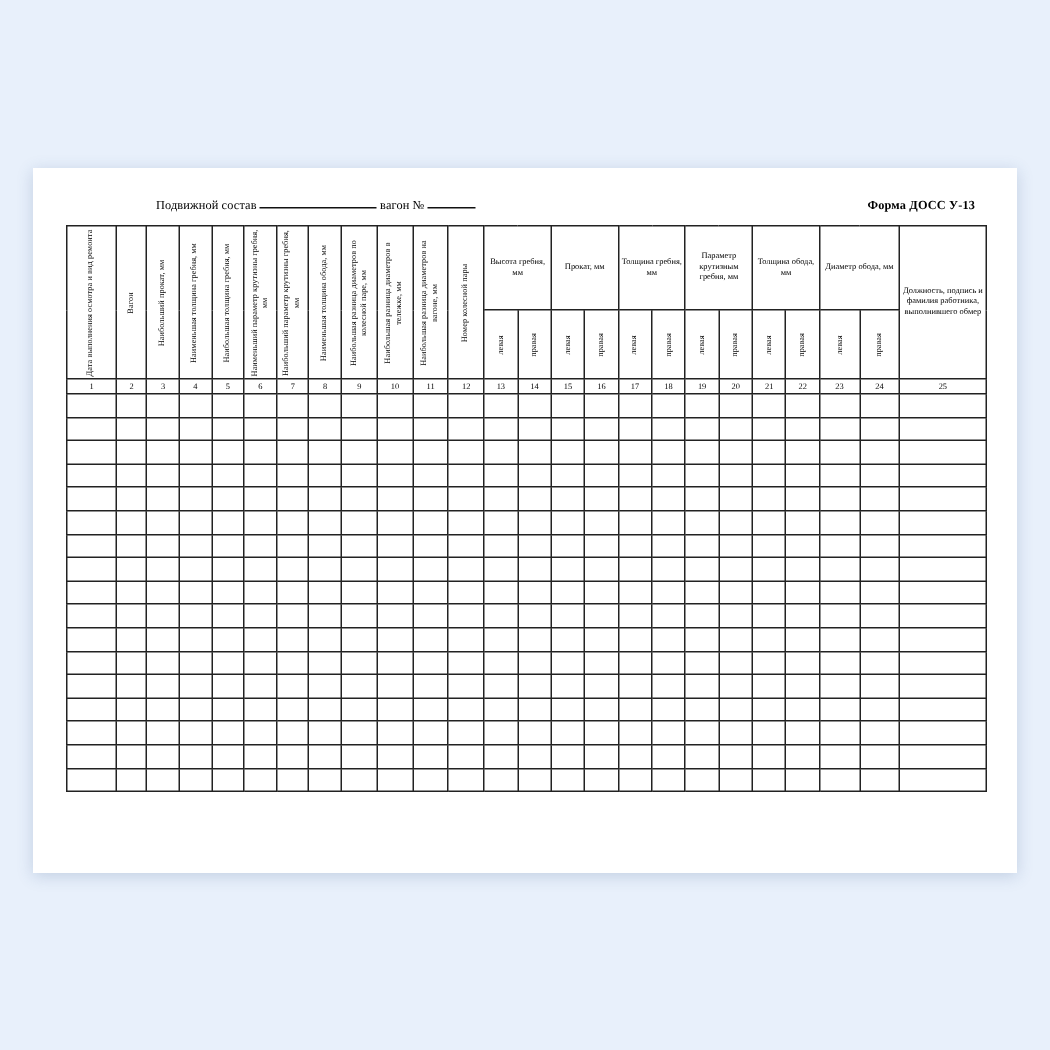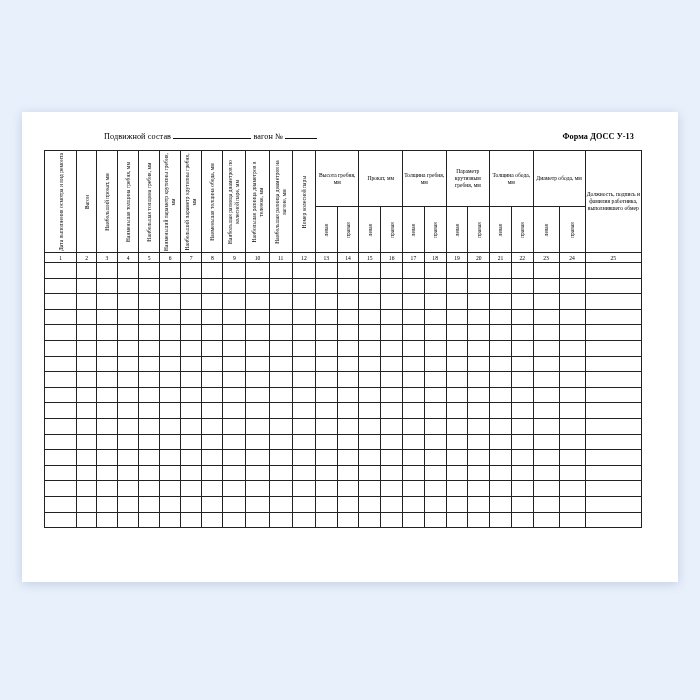--- a/index.html
+++ b/index.html
@@ -22,21 +22,21 @@
     background: #ffffff;
     box-shadow: 0 2px 10px rgba(60, 90, 140, 0.22);
   }
   .sheet {
     position: absolute;
     left: 0;
     top: 0;
     width: 656px;
     height: 470px;
     box-sizing: border-box;
-    padding: 18px 36px 10px 22px;
+    padding: 18px 20px 10px 22px;
   }
   .header-row {
     display: flex;
     align-items: flex-end;
     justify-content: space-between;
     font-size: 8.2px;
     margin-bottom: 9px;
     padding: 0 8px 0 60px;
   }
   .header-left {

